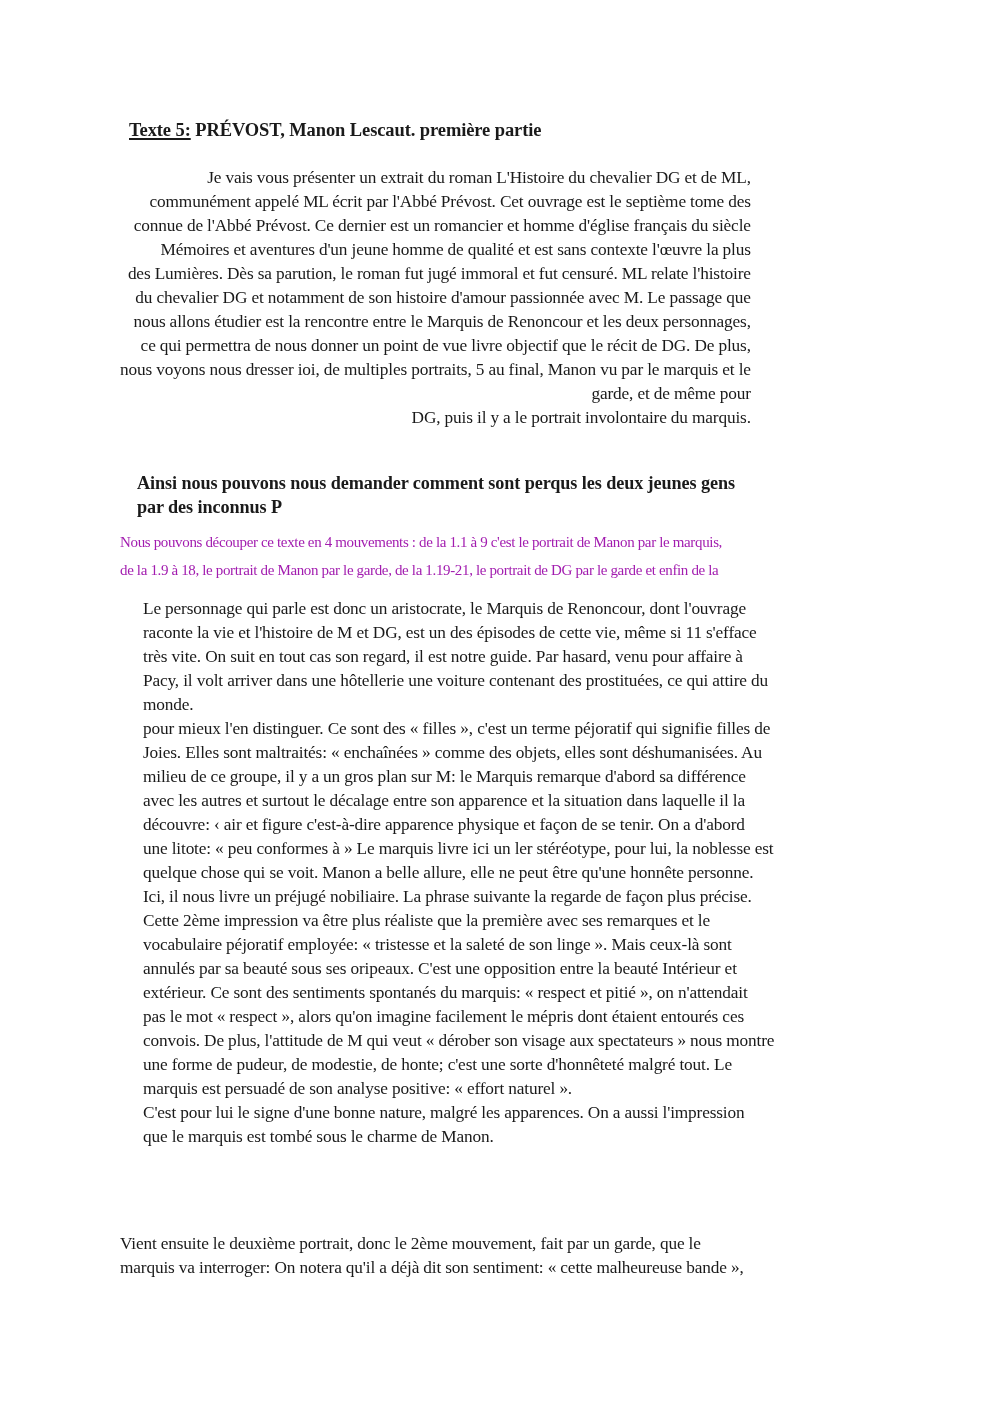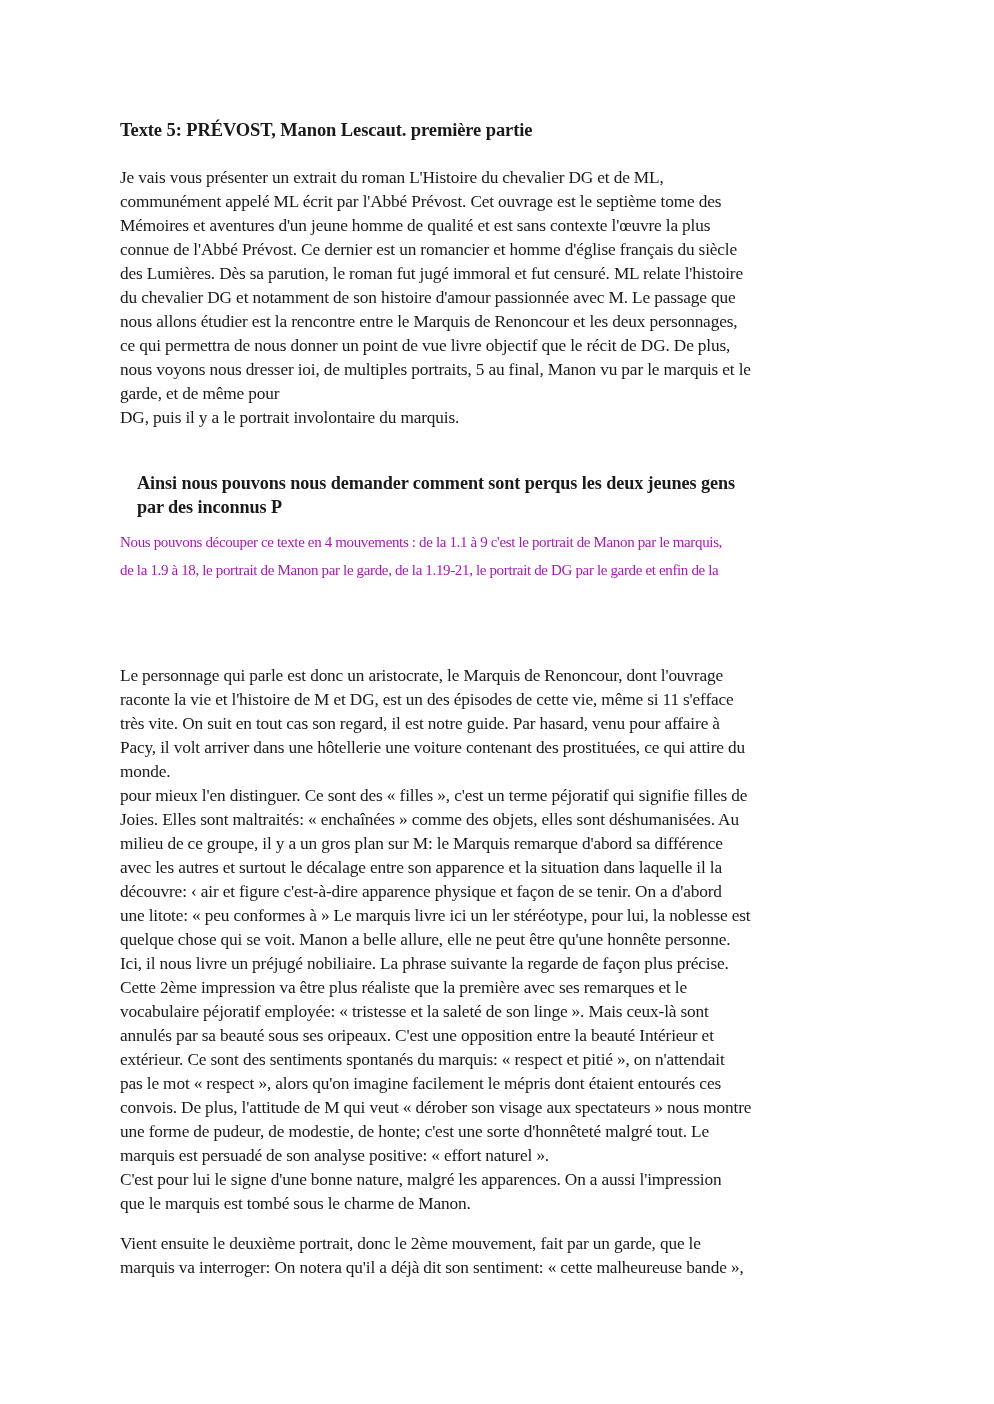--- a/index.html
+++ b/index.html
@@ -28,66 +28,68 @@
     .title {
       position: absolute;
       top: 118px;
       left: 0;
       font-size: 18.5px;
       font-weight: bold;
       line-height: 24px;
       letter-spacing: -0.1px;
     }
     .title .label {
+      text-decoration: underline;
       text-decoration-thickness: 1.5px;
       text-underline-offset: 2px;
+      margin-left: 9px;
     }
     .para {
       position: absolute;
       left: 0;
       font-size: 17.3px;
       line-height: 24px;
       letter-spacing: -0.15px;
     }
-    .intro { top: 166px; }
+    .intro { top: 166px; text-align: right; }
     .question {
       position: absolute;
       left: 0;
       top: 454px;
       font-size: 18.2px;
       font-weight: bold;
       line-height: 24px;
       letter-spacing: -0.1px;
     }
     .plan {
       position: absolute;
       left: 0;
       top: 528px;
       font-size: 15px;
       line-height: 28px;
       letter-spacing: -0.35px;
       color: #a21caf;
     }
-    .p3 { top: 664px; }
+    .p3 { top: 597px; margin-left: 23px; }
     .p4 { top: 1232px; }
   </style>
 </head>
 <body>
 
 <div class="page">
 
   <h1 class="title" style="margin:0;">
     <span class="label">Texte 5:</span><span> PRÉVOST, Manon Lescaut. première partie</span>
   </h1>
 
   <div class="para intro">
     <span class="line">Je vais vous présenter un extrait du roman L'Histoire du chevalier DG et de ML,</span>
     <span class="line">communément appelé ML écrit par l'Abbé Prévost. Cet ouvrage est le septième tome des</span>
+    <span class="line">connue de l'Abbé Prévost. Ce dernier est un romancier et homme d'église français du siècle</span>
     <span class="line">Mémoires et aventures d'un jeune homme de qualité et est sans contexte l'œuvre la plus</span>
-    <span class="line">connue de l'Abbé Prévost. Ce dernier est un romancier et homme d'église français du siècle</span>
     <span class="line">des Lumières. Dès sa parution, le roman fut jugé immoral et fut censuré. ML relate l'histoire</span>
     <span class="line">du chevalier DG et notamment de son histoire d'amour passionnée avec M. Le passage que</span>
     <span class="line">nous allons étudier est la rencontre entre le Marquis de Renoncour et les deux personnages,</span>
     <span class="line">ce qui permettra de nous donner un point de vue livre objectif que le récit de DG. De plus,</span>
     <span class="line">nous voyons nous dresser ioi, de multiples portraits, 5 au final, Manon vu par le marquis et le</span>
     <span class="line">garde, et de même pour</span>
     <span class="line">DG, puis il y a le portrait involontaire du marquis.</span>
   </div>
 
   <h2 class="question" style="margin:17px;">

